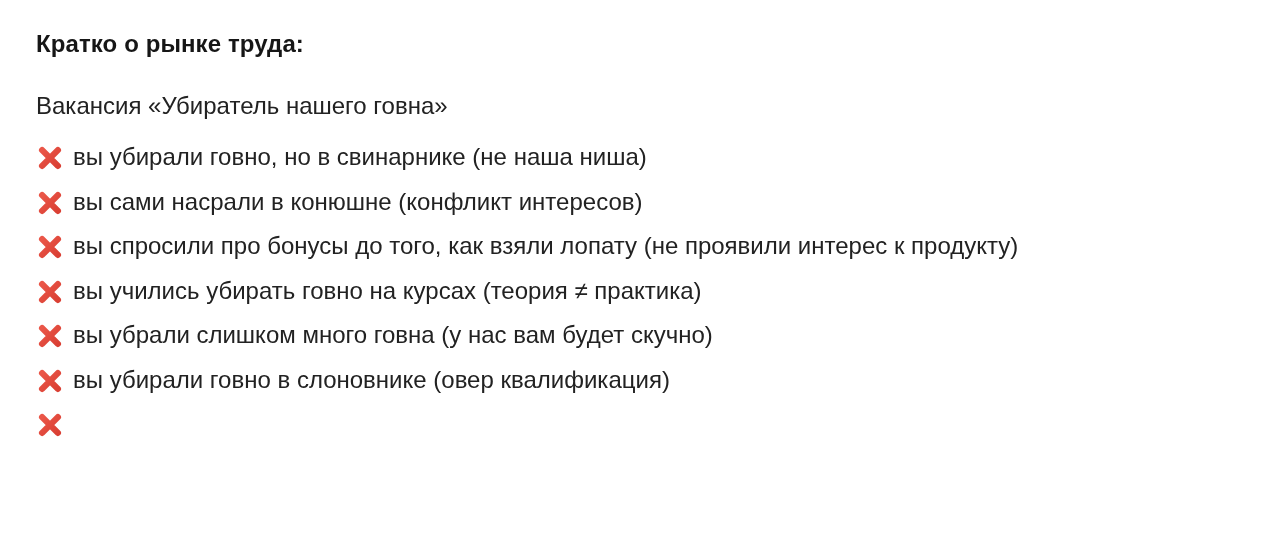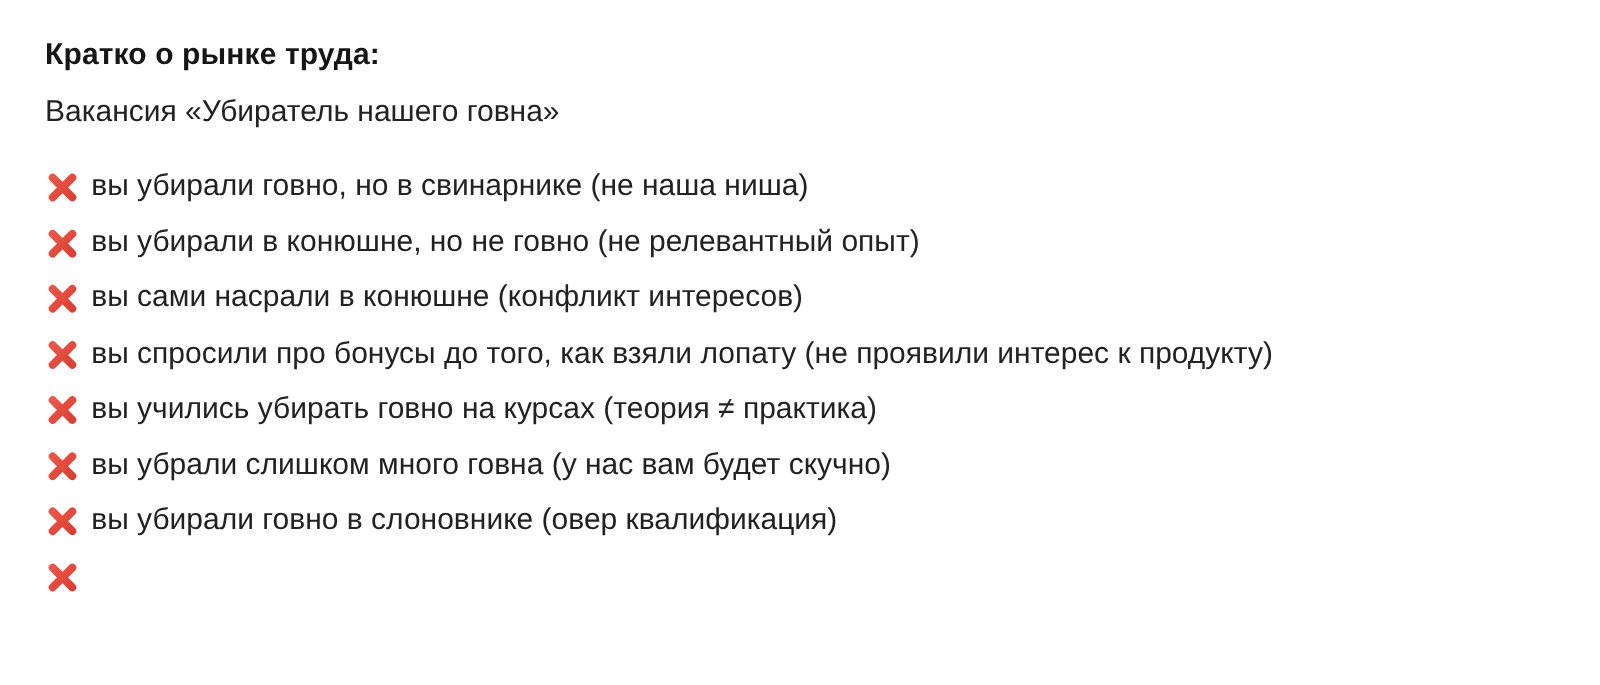--- a/index.html
+++ b/index.html
@@ -19,34 +19,33 @@
 
   .post-title {
     font-size: 24px;
     line-height: 28px;
     font-weight: 700;
     color: #161616;
     letter-spacing: 0.1px;
   }
 
   .post-subtitle {
-    margin-top: 18px;
+    margin-top: 34px;
     font-size: 24px;
     line-height: 28px;
     font-weight: 400;
     color: #222222;
   }
 
   .rejection-list {
     margin-top: 23px;
   }
 
   .rejection-row {
     display: flex;
-    align-items: center;
     height: 44.5px;
   }
 
   .cross-icon {
     width: 28px;
     height: 28px;
     flex: 0 0 28px;
     display: inline-block;
     margin-right: 9px;
     position: relative;
@@ -78,34 +77,20 @@
             <stop offset="0" stop-color="#ea5648"></stop>
             <stop offset="1" stop-color="#da4034"></stop>
           </linearGradient>
         </defs>
         <path d="M7 7 L25 25 M25 7 L7 25" stroke="url(#xg)" stroke-width="7.2" stroke-linecap="round" fill="none"></path>
       </svg>
     </span>
     <span class="rejection-text">вы убирали говно, но в свинарнике (не наша ниша)</span>
   </div>
 
-  <div class="rejection-row">
-    <span class="cross-icon">
-      <svg width="28" height="28" viewBox="0 0 32 32" aria-hidden="true">
-        <defs>
-          <linearGradient id="xg" x1="0" y1="0" x2="1" y2="1">
-            <stop offset="0" stop-color="#ea5648"></stop>
-            <stop offset="1" stop-color="#da4034"></stop>
-          </linearGradient>
-        </defs>
-        <path d="M7 7 L25 25 M25 7 L7 25" stroke="url(#xg)" stroke-width="7.2" stroke-linecap="round" fill="none"></path>
-      </svg>
-    </span>
-    <span class="rejection-text">вы убирали в конюшне, но не говно (не релевантный опыт)</span>
-  </div>
 
   <div class="rejection-row">
     <span class="cross-icon">
       <svg width="28" height="28" viewBox="0 0 32 32" aria-hidden="true">
         <defs>
           <linearGradient id="xg" x1="0" y1="0" x2="1" y2="1">
             <stop offset="0" stop-color="#ea5648"></stop>
             <stop offset="1" stop-color="#da4034"></stop>
           </linearGradient>
         </defs>

